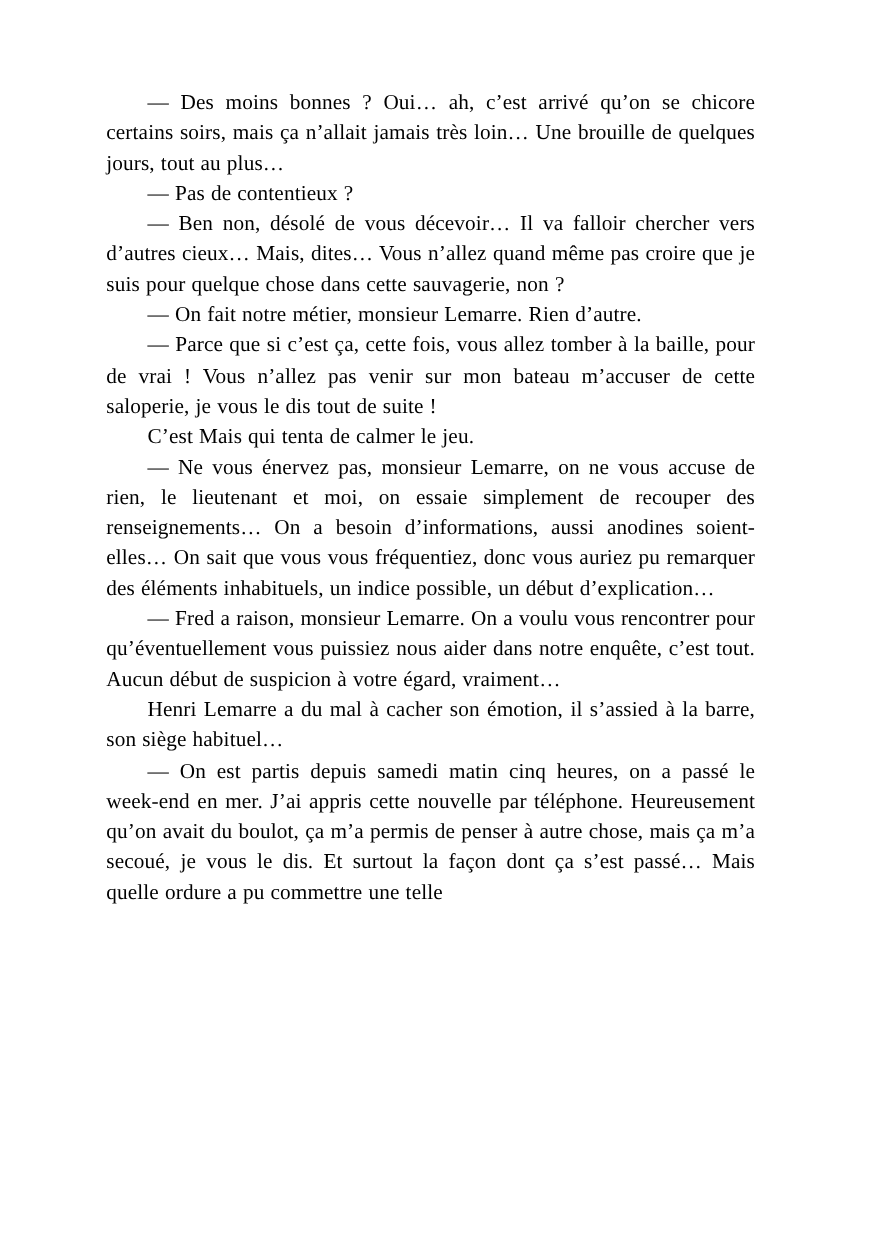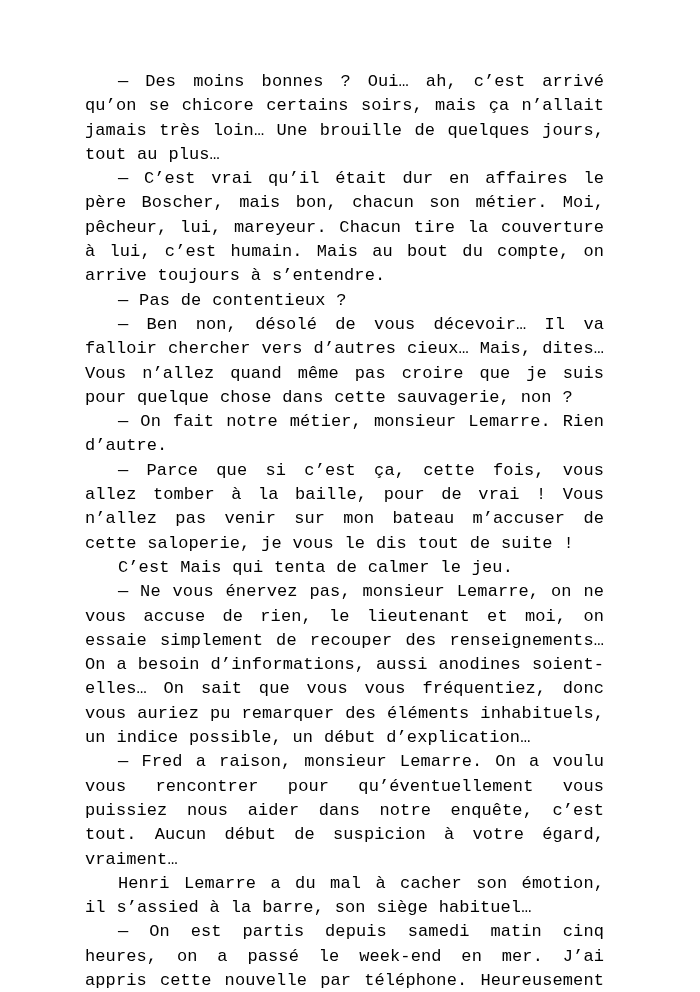--- a/index.html
+++ b/index.html
@@ -6,21 +6,21 @@
     margin: 0;
     padding: 0;
     background: #ffffff;
   }
   .page {
     position: relative;
     width: 700px;
     height: 992px;
     background: #ffffff;
     overflow: hidden;
-    font-family: Liberation Mono, monospace;
+    font-family: Liberation Serif, serif;
     color: #000000;
   }
   .text-block {
     position: absolute;
     left: 85px;
     top: 70px;
     width: 519px;
   }
   .text-block p {
     margin: 0;
@@ -41,21 +41,20 @@
     font-size: 17px;
     line-height: 24px;
   }
 </style>
 </head>
 <body>
 
 <div class="page">
   <div class="text-block">
     <p>—&nbsp;Des moins bonnes&nbsp;? Oui… ah, c’est arrivé qu’on se chicore certains soirs, mais ça n’allait jamais très loin… Une brouille de quelques jours, tout au plus…</p>
-    <p>—&nbsp;C’est vrai qu’il était dur en affaires le père Boscher, mais bon, chacun son métier. Moi, pêcheur, lui, mareyeur. Chacun tire la couverture à lui, c’est humain. Mais au bout du compte, on arrive toujours à s’entendre.</p>
     <p>—&nbsp;Pas de contentieux&nbsp;?</p>
     <p>—&nbsp;Ben non, désolé de vous décevoir… Il va falloir chercher vers d’autres cieux… Mais, dites… Vous n’allez quand même pas croire que je suis pour quelque chose dans cette sauvagerie, non&nbsp;?</p>
     <p>—&nbsp;On fait notre métier, monsieur Lemarre. Rien d’autre.</p>
     <p>—&nbsp;Parce que si c’est ça, cette fois, vous allez tomber à la baille, pour de vrai&nbsp;! Vous n’allez pas venir sur mon bateau m’accuser de cette saloperie, je vous le dis tout de suite&nbsp;!</p>
     <p>C’est Mais qui tenta de calmer le jeu.</p>
     <p>—&nbsp;Ne vous énervez pas, monsieur Lemarre, on ne vous accuse de rien, le lieutenant et moi, on essaie simplement de recouper des renseignements… On a besoin d’informations, aussi anodines soient-elles… On sait que vous vous fréquentiez, donc vous auriez pu remarquer des éléments inhabituels, un indice possible, un début d’explication…</p>
     <p>—&nbsp;Fred a raison, monsieur Lemarre. On a voulu vous rencontrer pour qu’éventuellement vous puissiez nous aider dans notre enquête, c’est tout. Aucun début de suspicion à votre égard, vraiment…</p>
     <p>Henri Lemarre a du mal à cacher son émotion, il s’assied à la barre, son siège habituel…</p>
     <p>—&nbsp;On est partis depuis samedi matin cinq heures, on a passé le week-end en mer. J’ai appris cette nouvelle par téléphone. Heureusement qu’on avait du boulot, ça m’a permis de penser à autre chose, mais ça m’a secoué, je vous le dis. Et surtout la façon dont ça s’est passé… Mais quelle ordure a pu commettre une telle</p>
   </div>

